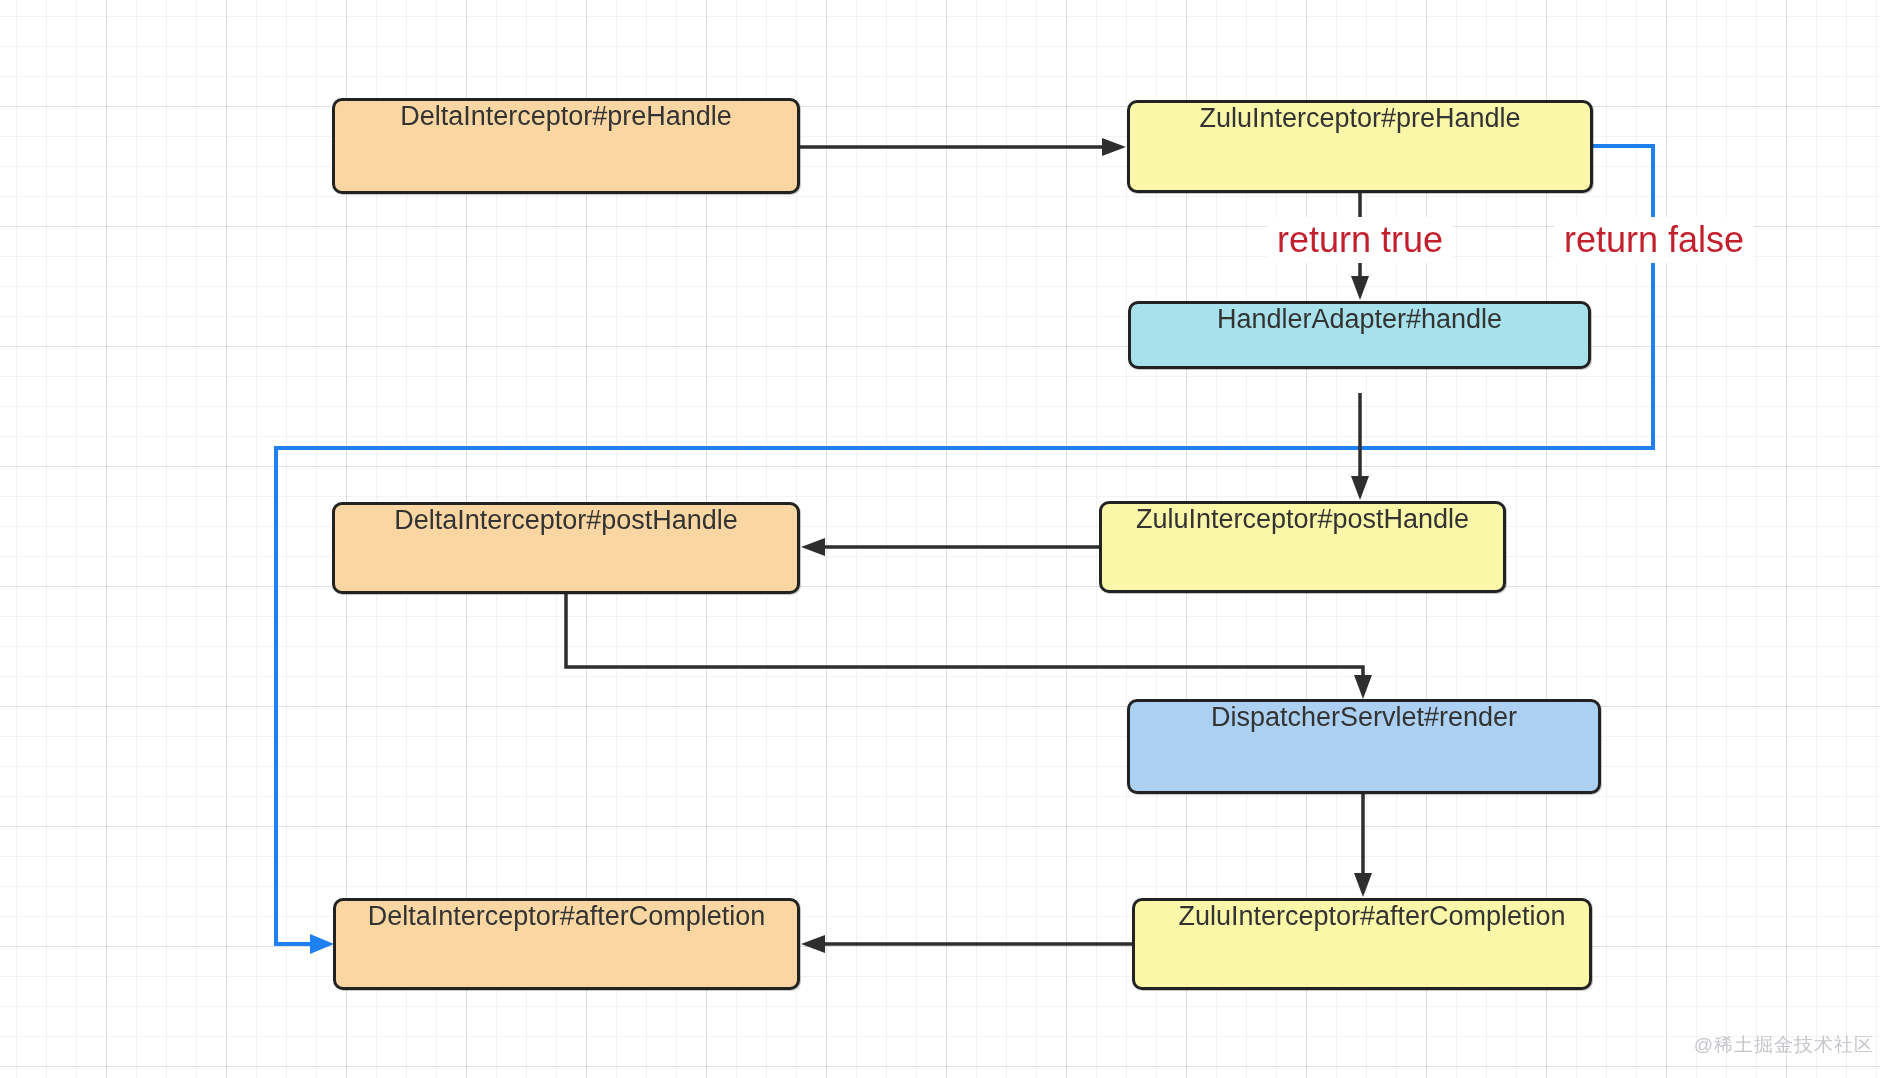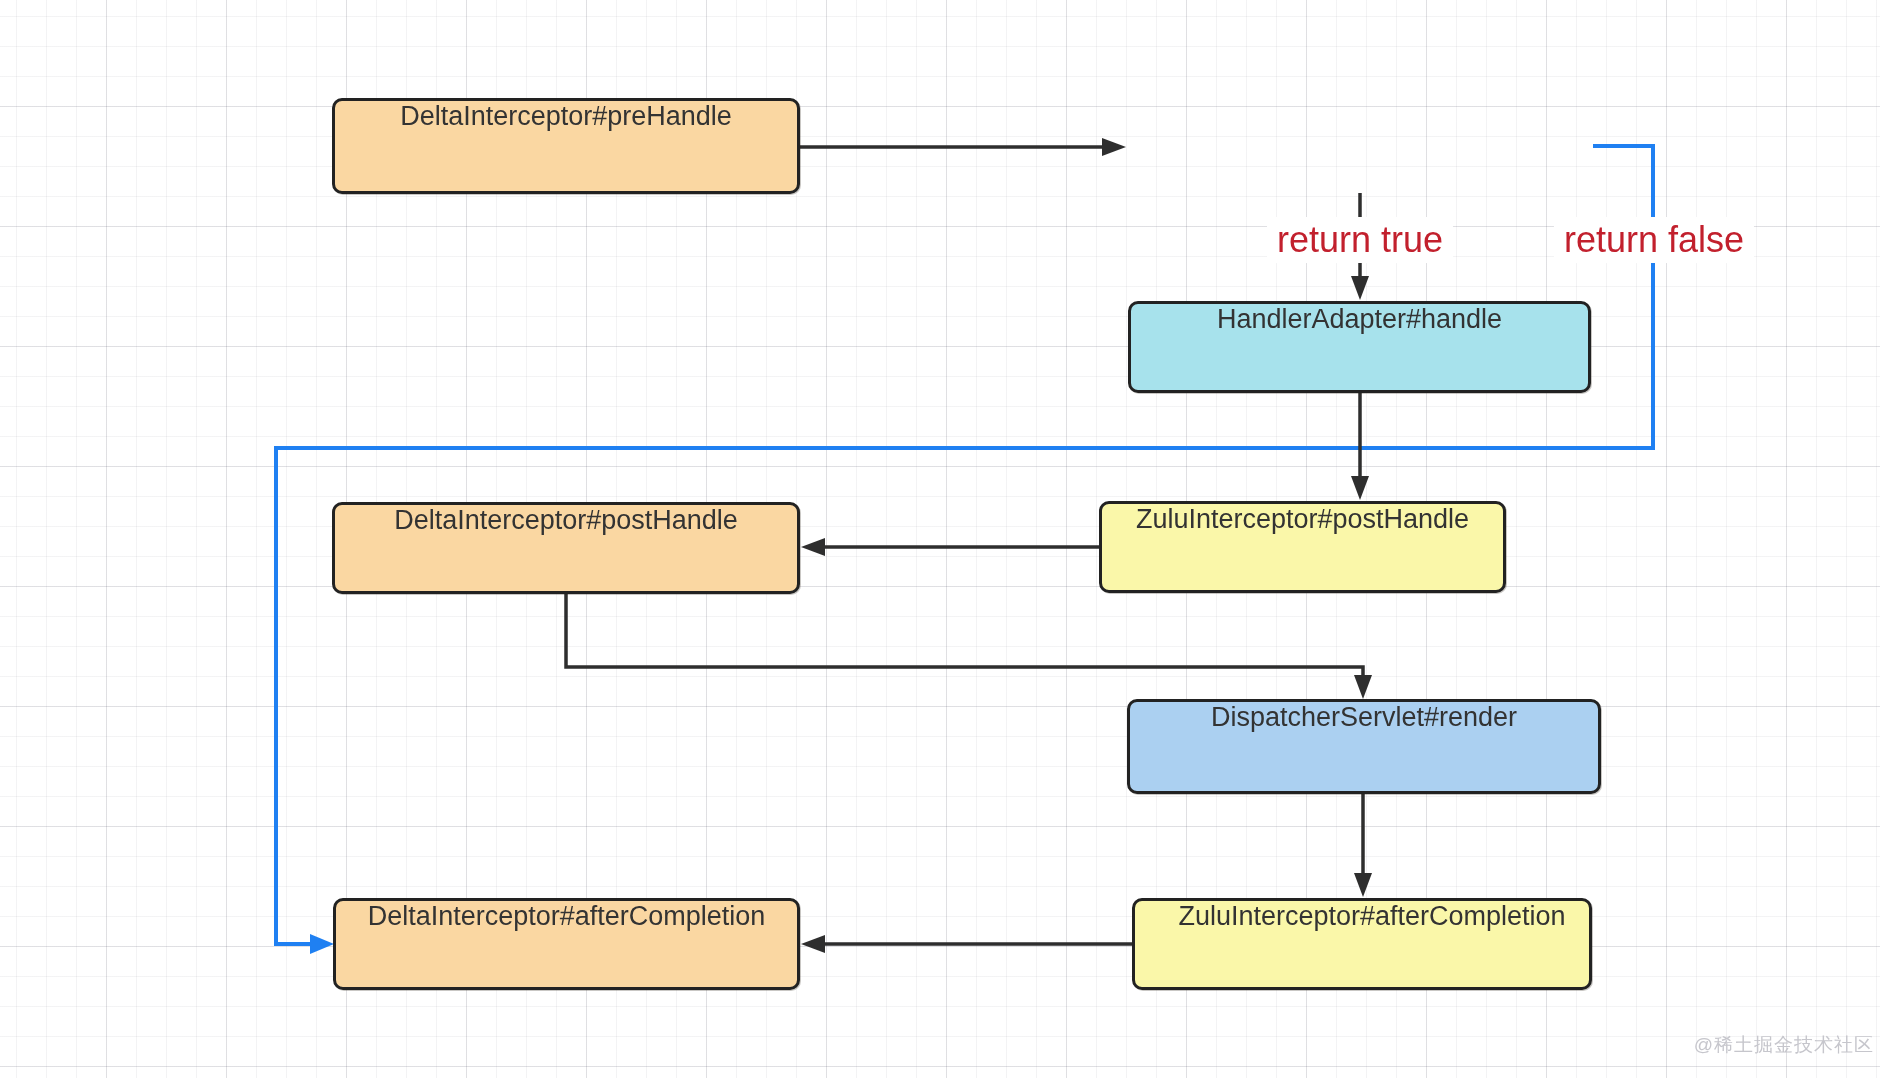--- a/index.html
+++ b/index.html
@@ -34,21 +34,21 @@
     display: flex;
     justify-content: center;
     font-size: 27px;
     color: #333333;
     white-space: nowrap;
     box-shadow: 1px 1px 0 rgba(40,30,20,0.25);
   }
 
   .n-delta-pre    { left: 332px;  top: 98px;  width: 468px; height: 96px; }
   .n-zulu-pre     { left: 1127px; top: 100px; width: 466px; height: 93px; }
-  .n-handler      { left: 1128px; top: 301px; width: 463px; height: 92px; }
+  .n-handler      { left: 1128px; top: 301px; width: 463px; height: 68px; }
   .n-zulu-post    { left: 1099px; top: 501px; width: 407px; height: 92px; }
   .n-delta-post   { left: 332px;  top: 502px; width: 468px; height: 92px; }
   .n-dispatcher   { left: 1127px; top: 699px; width: 474px; height: 95px; }
   .n-zulu-after   { left: 1132px; top: 898px; width: 460px; height: 92px; padding-left: 20px; }
   .n-delta-after  { left: 333px;  top: 898px; width: 467px; height: 92px; }
 
   .edge-label {
     position: absolute;
     transform: translate(-50%, -50%);
     background: #ffffff;
@@ -113,20 +113,23 @@
     <g>
       <path d="M 1132 944 L 821 944" stroke-width="3.5" stroke="#2e2e2e"></path>
       <polygon points="801,944 825,935 825,953" fill="#2e2e2e"></polygon>
     </g>
   </svg>
 
   <div class="node n-delta-pre" style="background-color: rgb(250, 215, 162);">
     <span>DeltaInterceptor#preHandle</span>
   </div>
 
+  <div class="node n-zulu-pre" style="background-color: rgb(250, 247, 169);">
+    <span>ZuluInterceptor#preHandle</span>
+  </div>
 
   <div class="node n-handler" style="background-color: rgb(167, 226, 236);">
     <span>HandlerAdapter#handle</span>
   </div>
 
   <div class="node n-zulu-post" style="background-color: rgb(250, 247, 169);">
     <span>ZuluInterceptor#postHandle</span>
   </div>
 
   <div class="node n-dispatcher" style="background-color: rgb(171, 208, 241);">

